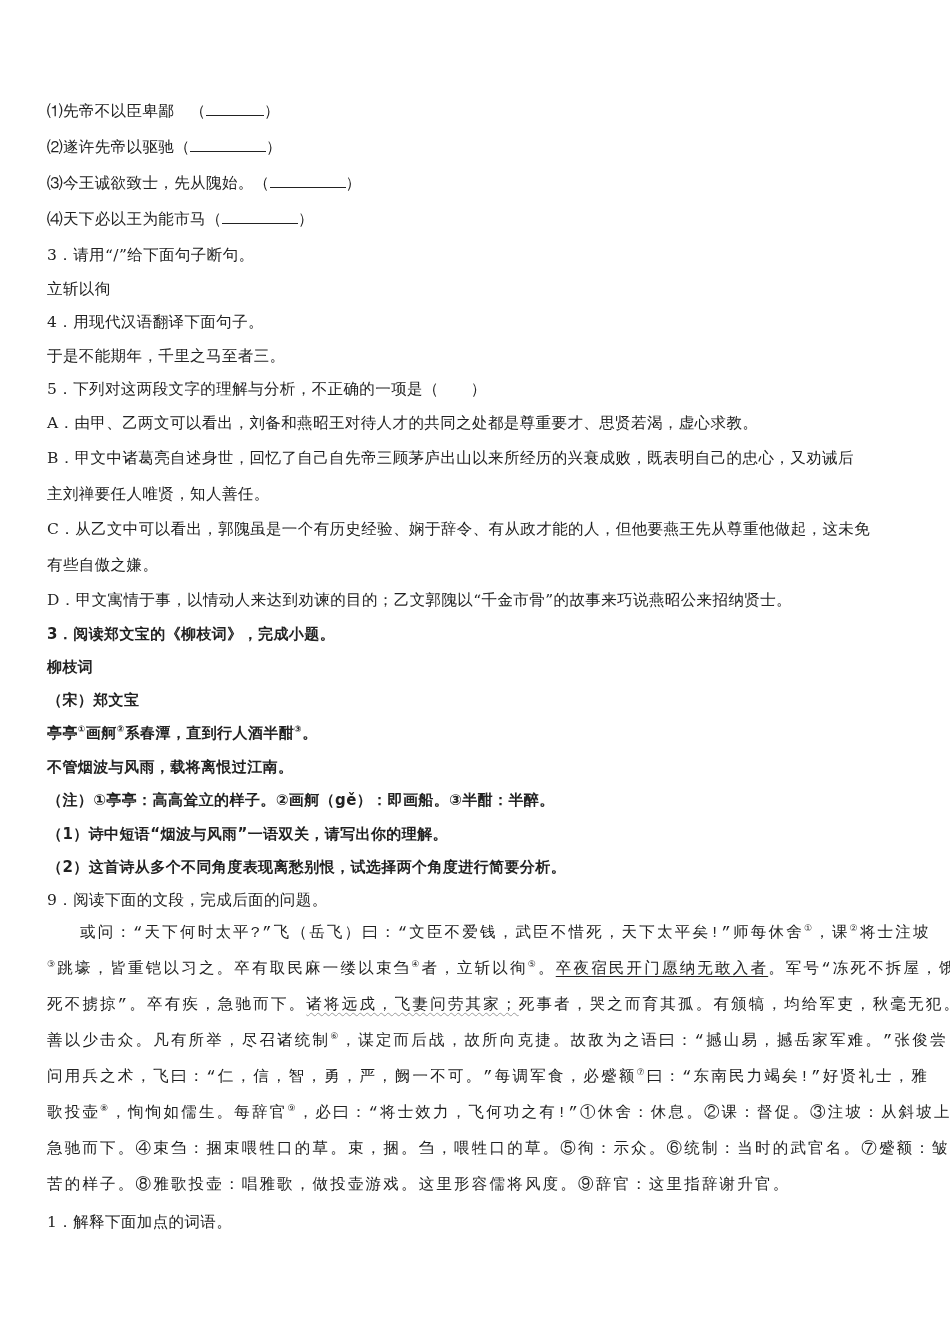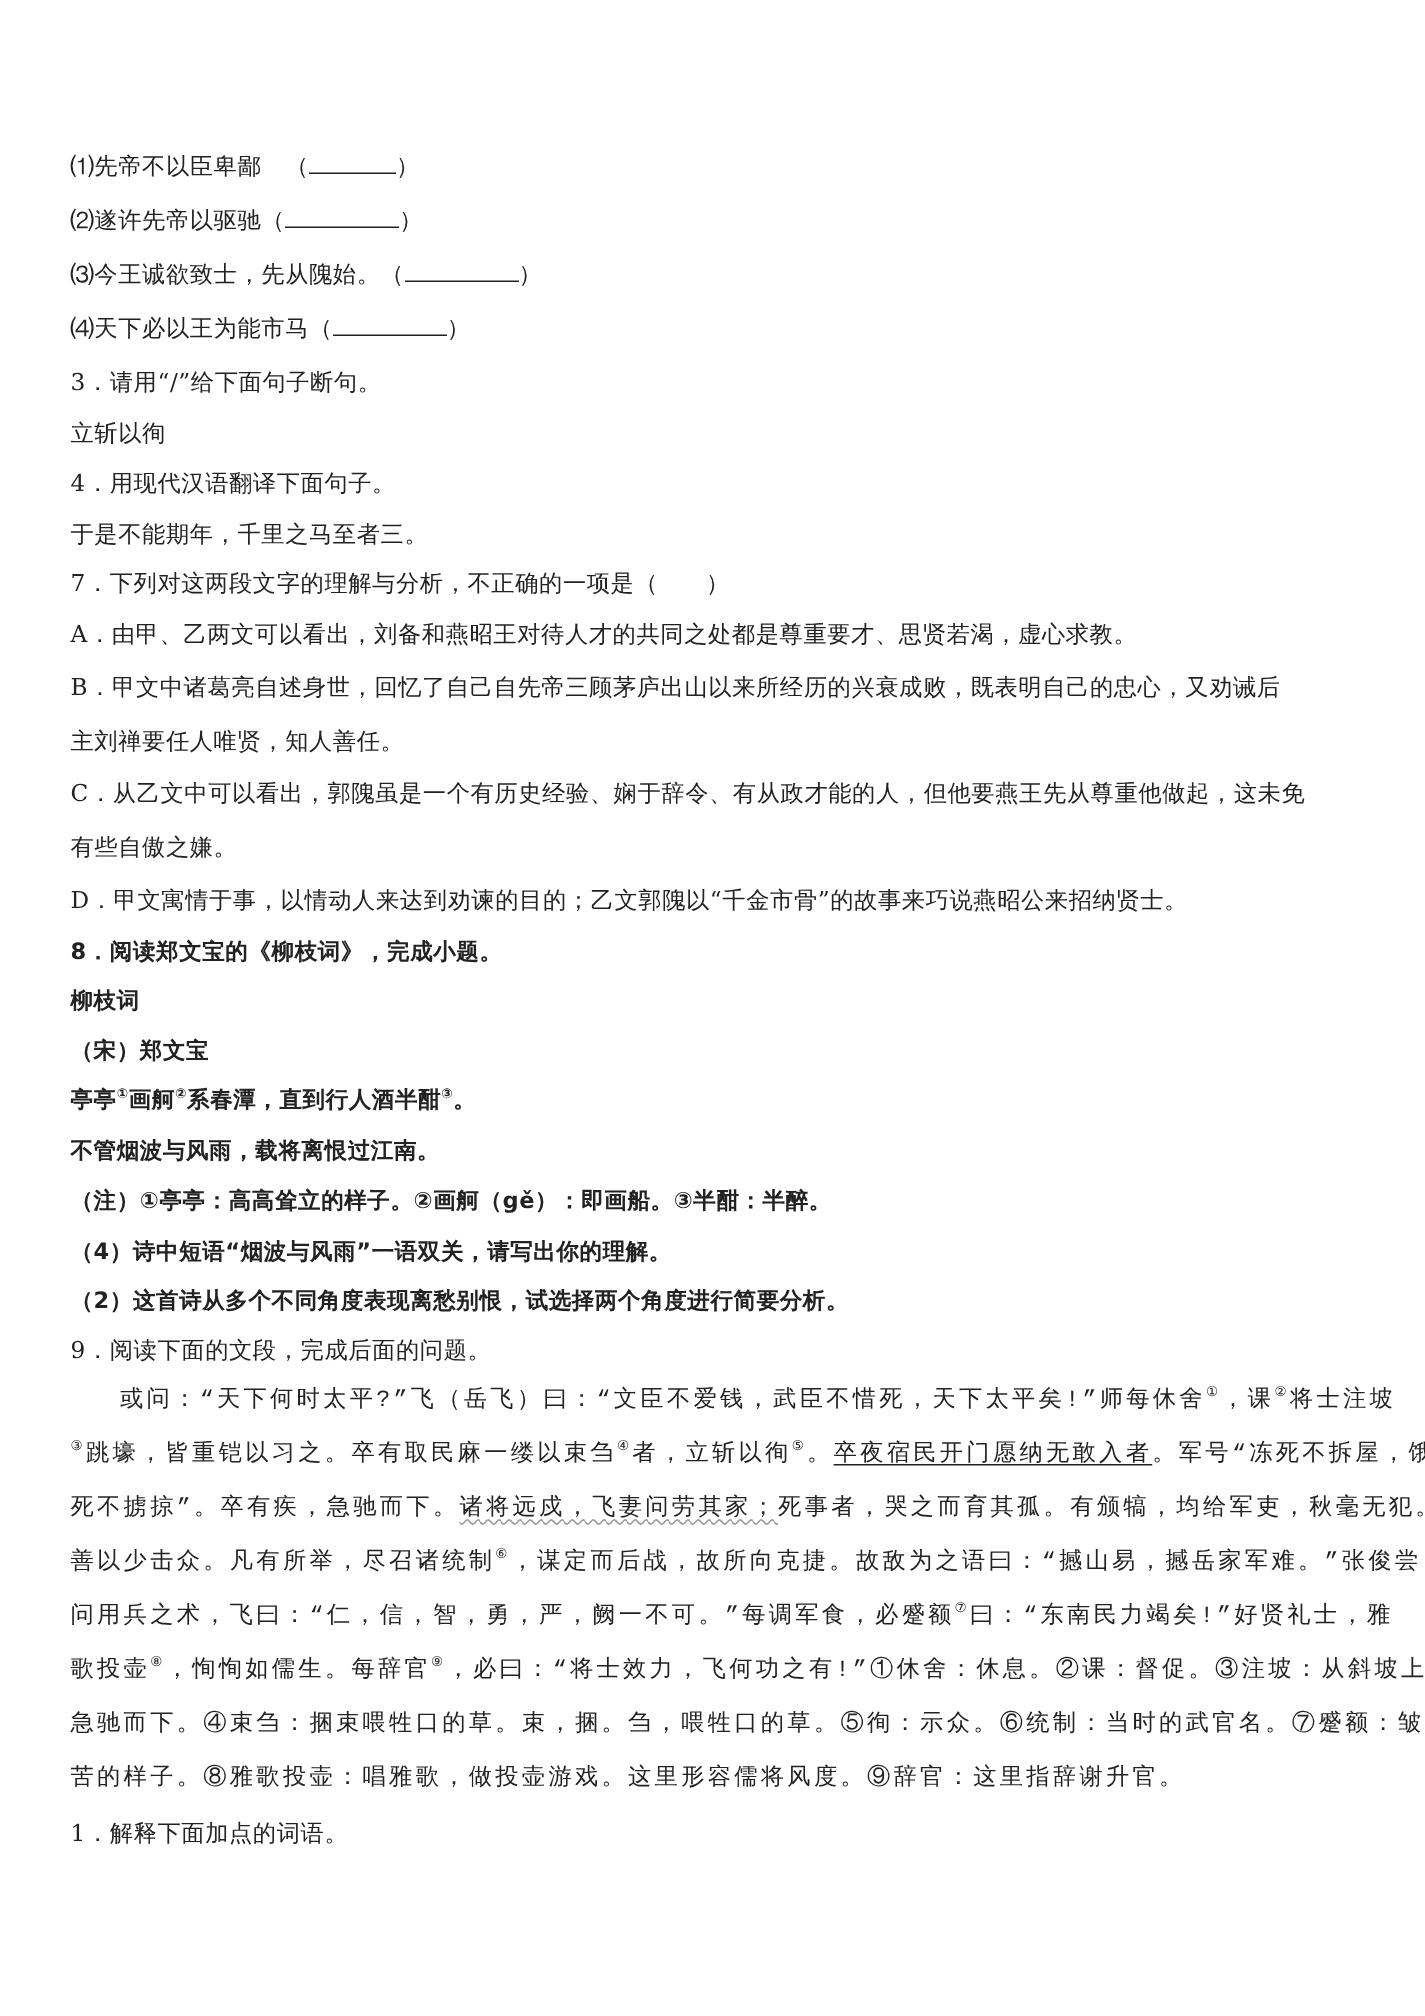--- a/index.html
+++ b/index.html
@@ -38,37 +38,37 @@
   <div class="line" style="top:209px">
     <span>⑷</span><span>天下必以王为能市马（</span><span class="blank" style="width:76px"></span><span>）</span>
   </div>
 
   <div class="line" style="top:245px">3．请用“/”给下面句子断句。</div>
   <div class="line" style="top:279px">立斩以徇</div>
 
   <div class="line" style="top:312px">4．用现代汉语翻译下面句子。</div>
   <div class="line" style="top:346px">于是不能期年，千里之马至者三。</div>
 
-  <div class="line" style="top:379px">7．下列对这两段文字的理解与分析，不正确的一项是（　　）</div>
+  <div class="line" style="top:379px">5．下列对这两段文字的理解与分析，不正确的一项是（　　）</div>
   <div class="line" style="top:413px">A．由甲、乙两文可以看出，刘备和燕昭王对待人才的共同之处都是尊重要才、思贤若渴，虚心求教。</div>
   <div class="line" style="top:448px">B．甲文中诸葛亮自述身世，回忆了自己自先帝三顾茅庐出山以来所经历的兴衰成败，既表明自己的忠心，又劝诫后</div>
   <div class="line" style="top:484px">主刘禅要任人唯贤，知人善任。</div>
   <div class="line" style="top:519px">C．从乙文中可以看出，郭隗虽是一个有历史经验、娴于辞令、有从政才能的人，但他要燕王先从尊重他做起，这未免</div>
   <div class="line" style="top:555px">有些自傲之嫌。</div>
   <div class="line" style="top:590px">D．甲文寓情于事，以情动人来达到劝谏的目的；乙文郭隗以“千金市骨”的故事来巧说燕昭公来招纳贤士。</div>
 
-  <div class="line bold" style="top:624px">8．阅读郑文宝的《柳枝词》，完成小题。</div>
+  <div class="line bold" style="top:624px">3．阅读郑文宝的《柳枝词》，完成小题。</div>
   <div class="line bold" style="top:657px">柳枝词</div>
   <div class="line bold" style="top:690px">（宋）郑文宝</div>
   <div class="line bold" style="top:723px">
     <span>亭亭</span><span class="sup">①</span><span>画舸</span><span class="sup">②</span><span>系春潭，直到行人酒半酣</span><span class="sup">③</span><span>。</span>
   </div>
   <div class="line bold" style="top:757px">不管烟波与风雨，载将离恨过江南。</div>
   <div class="line bold" style="top:790px">（注）①亭亭：高高耸立的样子。②画舸（gě）：即画船。③半酣：半醉。</div>
-  <div class="line bold" style="top:824px">（4）诗中短语“烟波与风雨”一语双关，请写出你的理解。</div>
+  <div class="line bold" style="top:824px">（1）诗中短语“烟波与风雨”一语双关，请写出你的理解。</div>
   <div class="line bold" style="top:857px">（2）这首诗从多个不同角度表现离愁别恨，试选择两个角度进行简要分析。</div>
 
   <div class="line" style="top:890px">9．阅读下面的文段，完成后面的问题。</div>
 
   <div class="line kai indent" style="top:923px">
     <span>或问：“天下何时太平?”飞（岳飞）曰：“文臣不爱钱，武臣不惜死，天下太平矣!”师每休舍</span><span class="sup">①</span><span>，课</span><span class="sup">②</span><span>将士注坡</span>
   </div>
   <div class="line kai" style="top:959px">
     <span class="sup">③</span><span>跳壕，皆重铠以习之。卒有取民麻一缕以束刍</span><span class="sup">④</span><span>者，立斩以徇</span><span class="sup">⑤</span><span>。</span><span class="ul-solid">卒夜宿民开门愿纳无敢入者</span><span>。军号“冻死不拆屋，饿</span>
   </div>

